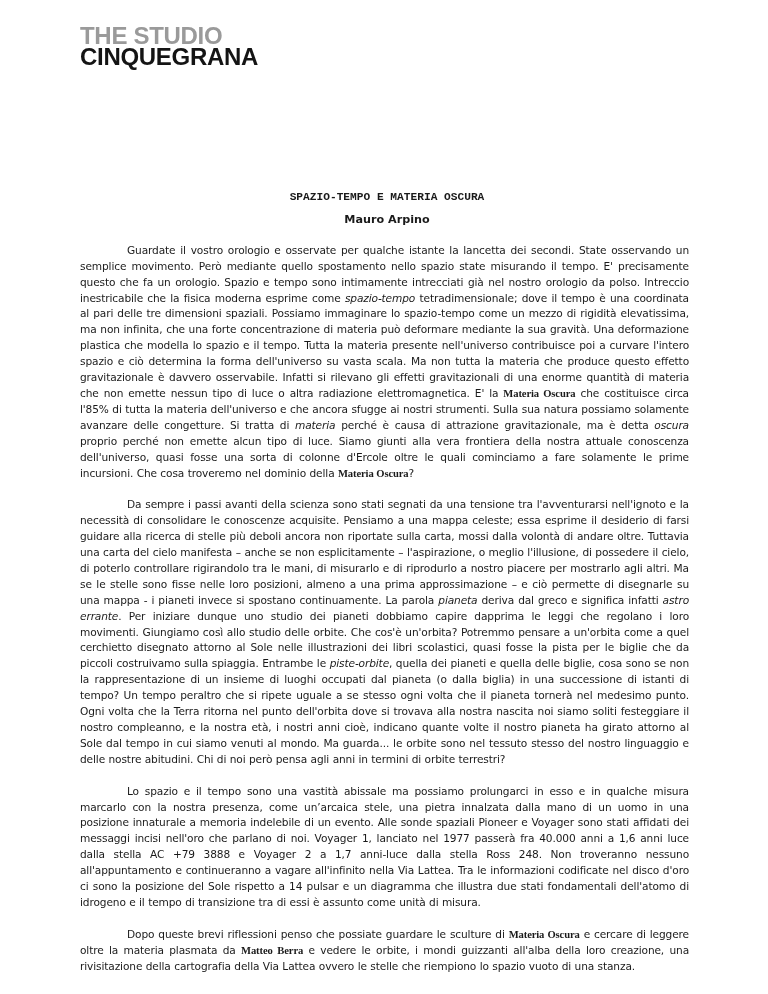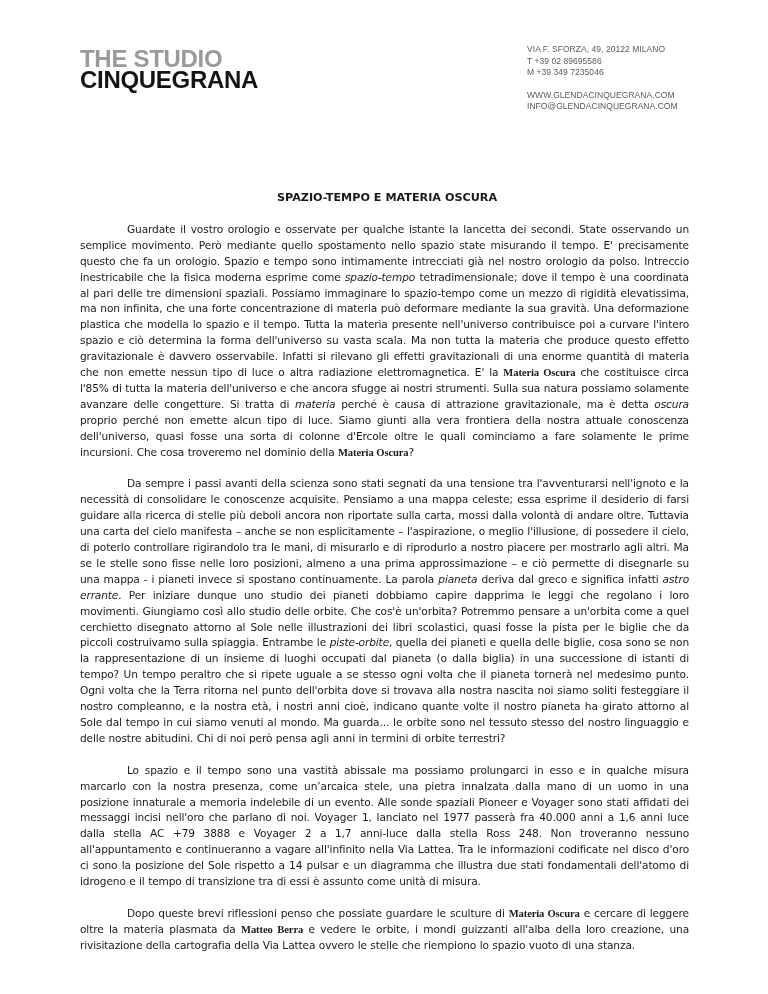--- a/index.html
+++ b/index.html
@@ -17,21 +17,21 @@
     .letterhead {
       position: absolute;
       left: 0;
       top: 0;
       width: 768px;
       height: 120px;
     }
     .logo {
       position: absolute;
       left: 80px;
-      top: 49px;
+      top: 26px;
       font-family: "Liberation Sans", sans-serif;
       font-weight: bold;
       font-size: 24px;
       line-height: 20.5px;
       letter-spacing: -0.3px;
     }
     .logo .line { display: block; white-space: nowrap; }
     .logo .line-1 { color: #9a9a9a; }
     .logo .line-2, .logo .line-3 { color: #141414; }
 
@@ -55,23 +55,24 @@
       width: 609px;
       font-family: "DejaVu Sans", sans-serif;
       font-size: 10.6px;
       line-height: 15.9px;
       color: #1a1a1a;
     }
     .title {
       text-align: center;
       font-weight: bold;
       font-size: 11.2px;
-      margin: 0 0 16px 0;
+      margin: 0 0 6px 0;
       line-height: 15.9px;
       padding-left: 5px;
+      font-family: Liberation Mono, monospace;
     }
     .author {
       text-align: center;
       font-weight: bold;
       font-size: 11.2px;
       margin: 0 0 15px 0;
       line-height: 15.9px;
       padding-left: 5px;
     }
     .para {
@@ -85,31 +86,24 @@
     .para i { font-style: italic; margin-top: 48px; }
   </style>
 </head>
 <body>
 
 <div class="letterhead">
   <div class="logo">
     <span class="line line-1">THE STUDIO</span>
     <span class="line line-3">CINQUEGRANA</span>
   </div>
-  <div class="contact">
-    <span class="row">VIA F. SFORZA, 49, 20122 MILANO</span>
-    <span class="row">T  +39 02 89695586</span>
-    <span class="row">M +39 349 7235046</span>
-    <span class="row gap"></span>
-    <span class="row">WWW.GLENDACINQUEGRANA.COM</span>
-    <span class="row">INFO@GLENDACINQUEGRANA.COM</span>
-  </div>
 </div>
 
 <div class="article">
   <div class="title">SPAZIO-TEMPO E MATERIA OSCURA</div>
+  <div class="author">Mauro Arpino</div>
   <div id="paragraphs">
       <p class="para"><span>Guardate il vostro orologio e osservate per qualche istante la lancetta dei secondi. State osservando un semplice movimento. Però mediante quello spostamento nello spazio state misurando il tempo. E' precisamente questo che fa un orologio. Spazio e tempo sono intimamente intrecciati già nel nostro orologio da polso. Intreccio inestricabile che la fisica moderna esprime come </span><i>spazio-tempo</i><span> tetradimensionale; dove il tempo è una coordinata al pari delle tre dimensioni spaziali. Possiamo immaginare lo spazio-tempo come un mezzo di rigidità elevatissima, ma non infinita, che una forte concentrazione di materia può deformare mediante la sua gravità. Una deformazione plastica che modella lo spazio e il tempo. Tutta la materia presente nell'universo contribuisce poi a curvare l'intero spazio e ciò determina la forma dell'universo su vasta scala. Ma non tutta la materia che produce questo effetto gravitazionale è davvero osservabile. Infatti si rilevano gli effetti gravitazionali di una enorme quantità di materia che non emette nessun tipo di luce o altra radiazione elettromagnetica. E' la </span><b>Materia Oscura</b><span> che costituisce circa l'85% di tutta la materia dell'universo e che ancora sfugge ai nostri strumenti. Sulla sua natura possiamo solamente avanzare delle congetture. Si tratta di </span><i>materia</i><span> perché è causa di attrazione gravitazionale, ma è detta </span><i>oscura</i><span> proprio perché non emette alcun tipo di luce. Siamo giunti alla vera frontiera della nostra attuale conoscenza dell'universo, quasi fosse una sorta di colonne d'Ercole oltre le quali cominciamo a fare solamente le prime incursioni. Che cosa troveremo nel dominio della </span><b>Materia Oscura</b><span>?</span></p>
       <p class="para"><span>Da sempre i passi avanti della scienza sono stati segnati da una tensione tra l'avventurarsi nell'ignoto e la necessità di consolidare le conoscenze acquisite. Pensiamo a una mappa celeste; essa esprime il desiderio di farsi guidare alla ricerca di stelle più deboli ancora non riportate sulla carta, mossi dalla volontà di andare oltre. Tuttavia una carta del cielo manifesta – anche se non esplicitamente – l'aspirazione, o meglio l'illusione, di possedere il cielo, di poterlo controllare rigirandolo tra le mani, di misurarlo e di riprodurlo a nostro piacere per mostrarlo agli altri. Ma se le stelle sono fisse nelle loro posizioni, almeno a una prima approssimazione – e ciò permette di disegnarle su una mappa - i pianeti invece si spostano continuamente. La parola </span><i>pianeta</i><span> deriva dal greco e significa infatti </span><i>astro errante</i><span>. Per iniziare dunque uno studio dei pianeti dobbiamo capire dapprima le leggi che regolano i loro movimenti. Giungiamo così allo studio delle orbite. Che cos'è un'orbita? Potremmo pensare a un'orbita come a quel cerchietto disegnato attorno al Sole nelle illustrazioni dei libri scolastici, quasi fosse la pista per le biglie che da piccoli costruivamo sulla spiaggia. Entrambe le </span><i>piste-orbite</i><span>, quella dei pianeti e quella delle biglie, cosa sono se non la rappresentazione di un insieme di luoghi occupati dal pianeta (o dalla biglia) in una successione di istanti di tempo? Un tempo peraltro che si ripete uguale a se stesso ogni volta che il pianeta tornerà nel medesimo punto. Ogni volta che la Terra ritorna nel punto dell'orbita dove si trovava alla nostra nascita noi siamo soliti festeggiare il nostro compleanno, e la nostra età, i nostri anni cioè, indicano quante volte il nostro pianeta ha girato attorno al Sole dal tempo in cui siamo venuti al mondo. Ma guarda... le orbite sono nel tessuto stesso del nostro linguaggio e delle nostre abitudini. Chi di noi però pensa agli anni in termini di orbite terrestri?</span></p>
       <p class="para"><span>Lo spazio e il tempo sono una vastità abissale ma possiamo prolungarci in esso e in qualche misura marcarlo con la nostra presenza, come un’arcaica stele, una pietra innalzata dalla mano di un uomo in una posizione innaturale a memoria indelebile di un evento. Alle sonde spaziali Pioneer e Voyager sono stati affidati dei messaggi incisi nell'oro che parlano di noi. Voyager 1, lanciato nel 1977 passerà fra 40.000 anni a 1,6 anni luce dalla stella AC +79 3888 e Voyager 2 a 1,7 anni-luce dalla stella Ross 248. Non troveranno nessuno all'appuntamento e continueranno a vagare all'infinito nella Via Lattea. Tra le informazioni codificate nel disco d'oro ci sono la posizione del Sole rispetto a 14 pulsar e un diagramma che illustra due stati fondamentali dell'atomo di idrogeno e il tempo di transizione tra di essi è assunto come unità di misura.</span></p>
       <p class="para"><span>Dopo queste brevi riflessioni penso che possiate guardare le sculture di </span><b>Materia Oscura</b><span> e cercare di leggere oltre la materia plasmata da </span><b>Matteo Berra</b><span> e vedere le orbite, i mondi guizzanti all'alba della loro creazione, una rivisitazione della cartografia della Via Lattea ovvero le stelle che riempiono lo spazio vuoto di una stanza.</span></p>
     </div>
 </div>
 
 </body></html>

